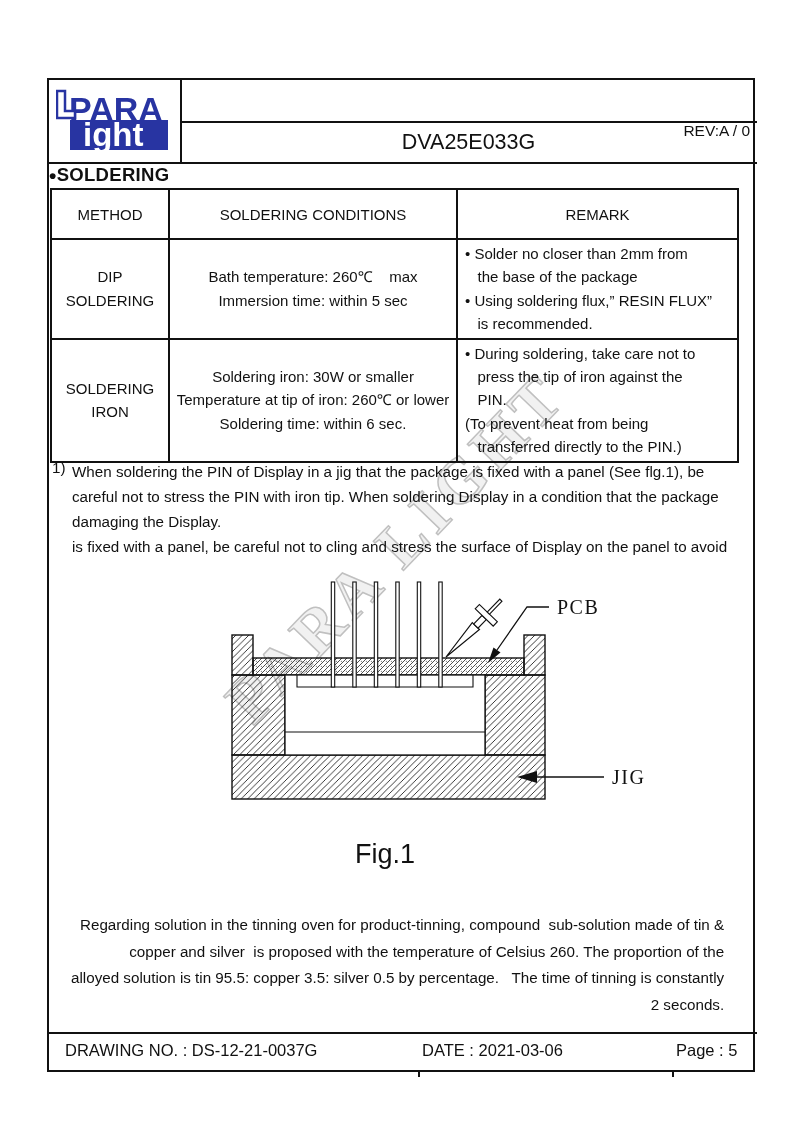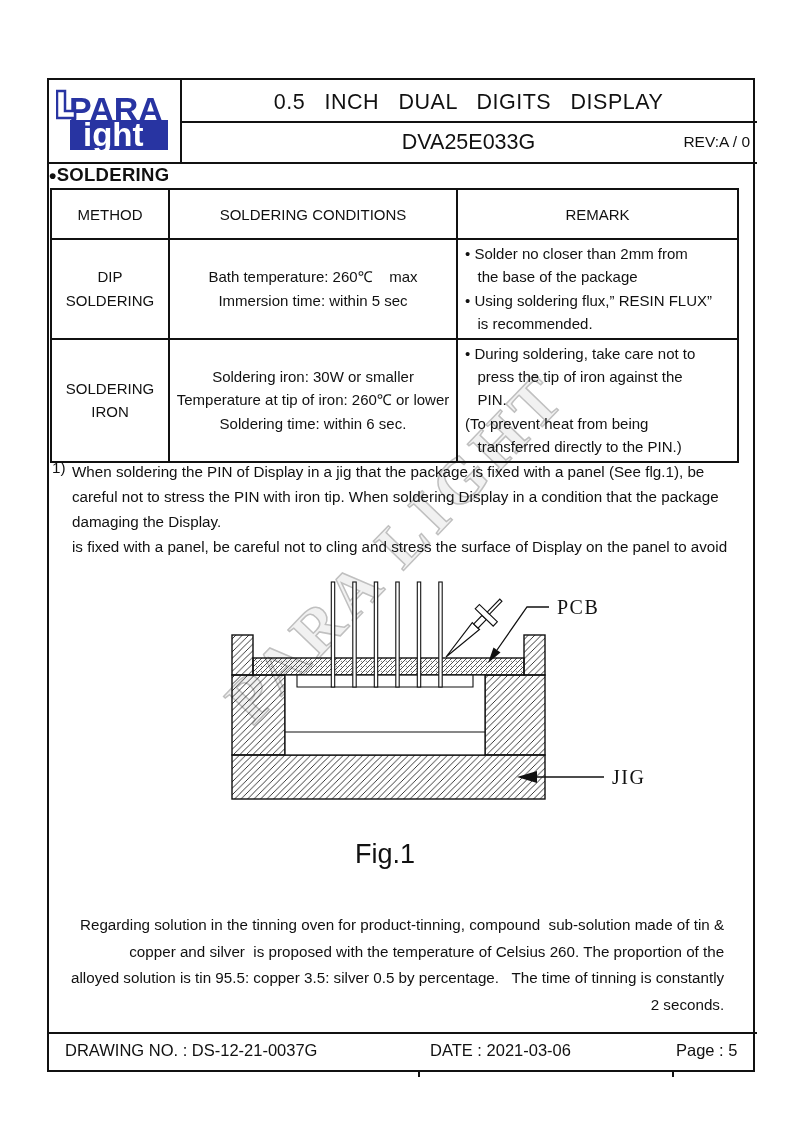--- a/index.html
+++ b/index.html
@@ -9,21 +9,21 @@
   .line{position:absolute;background:#111;}
   
   #watermark{position:absolute;left:136px;top:511px;width:520px;height:74px;line-height:74px;
     text-align:center;transform:rotate(-46deg);font-family:"Liberation Serif",serif;font-weight:bold;
     font-size:64px;letter-spacing:6px;color:#f1f1f1;-webkit-text-stroke:1.5px #bdbdbd;opacity:.95;}
   
   #frame{position:absolute;left:47px;top:78px;width:708px;height:994px;border:2.5px solid #111;box-sizing:border-box;}
   #title{position:absolute;left:185px;top:84px;width:567px;height:36px;line-height:36px;text-align:center;
     font-size:21.5px;white-space:pre;letter-spacing:.5px;}
   #model{position:absolute;left:185px;top:125px;width:567px;height:34px;line-height:34px;text-align:center;font-size:21.5px;}
-  #rev{position:absolute;left:630px;top:133px;width:120px;text-align:right;font-size:15.5px;}
+  #rev{position:absolute;left:630px;top:122px;width:120px;text-align:right;font-size:15.5px;}
   #section-heading{position:absolute;left:49px;top:164px;font-size:18.5px;font-weight:bold;letter-spacing:.3px;}
   #section-heading .blt{font-size:21px;vertical-align:-2px;}
   
   #soldering-table{position:absolute;left:50px;top:188px;border-collapse:collapse;table-layout:fixed;}
   #soldering-table td,#soldering-table th{border:2px solid #111;padding:0;vertical-align:middle;
     font-size:15px;font-weight:normal;}
   .c-method{width:116px;} .c-cond{width:286px;} .c-rem{width:279px;}
   .cellc{text-align:center;}
   .ln{line-height:23.4px;white-space:pre;}
   .rem-cell{padding:2px 2px 2px 7px !important;vertical-align:middle;}
@@ -56,21 +56,20 @@
   <div class="line" style="left:418px;top:1070px;width:2px;height:7px;"></div>
   <div class="line" style="left:672px;top:1070px;width:2px;height:7px;"></div>
 
   <svg class="abs" style="left:56px;top:86px;" width="128" height="72" viewBox="0 0 128 72">
     <text x="13" y="35" font-family="Liberation Sans, sans-serif" font-weight="bold" font-size="34" fill="#2834a2" stroke="#ffffff" stroke-width="2" style="paint-order:stroke">PARA</text>
     <rect x="14" y="34" width="98" height="30" fill="#2834a2"></rect>
     <text x="27" y="60" font-family="Liberation Sans, sans-serif" font-weight="bold" font-size="33" fill="#ffffff">ight</text>
     <polygon points="1,5 9,5 9,25 19,25 19,32 1,32" fill="#ffffff" stroke="#2834a2" stroke-width="2.5"></polygon>
   </svg>
 
-  <div id="title">0.5   INCH   DUAL   DIGITS   DISPLAY</div>
   <div id="model">DVA25E033G</div>
   <div id="rev">REV:A / 0</div>
 
   <div id="section-heading">
     <span class="blt">•</span><span>SOLDERING</span>
   </div>
 
   <table id="soldering-table">
     <tbody>
         <tr>
@@ -175,16 +174,16 @@
   <div id="fig-caption">Fig.1</div>
 
   <div id="tinning-lines" class="abs bodytxt" style="left:71px;top:912px;">
     <div>Regarding solution in the tinning oven for product-tinning, compound  sub-solution made of tin &amp;</div>
     <div>copper and silver  is proposed with the temperature of Celsius 260. The proportion of the</div>
     <div>alloyed solution is tin 95.5: copper 3.5: silver 0.5 by percentage.   The time of tinning is constantly</div>
     <div>2 seconds.</div>
   </div>
 
   <div class="foot" style="left:65px;">DRAWING NO. : DS-12-21-0037G</div>
-  <div class="foot" style="left:422px;margin-left:8px;">DATE : 2021-03-06</div>
+  <div class="foot" style="left:422px;">DATE : 2021-03-06</div>
   <div class="foot" style="left:676px;">Page : 5</div>
 
 </div>
 
 </body></html>

